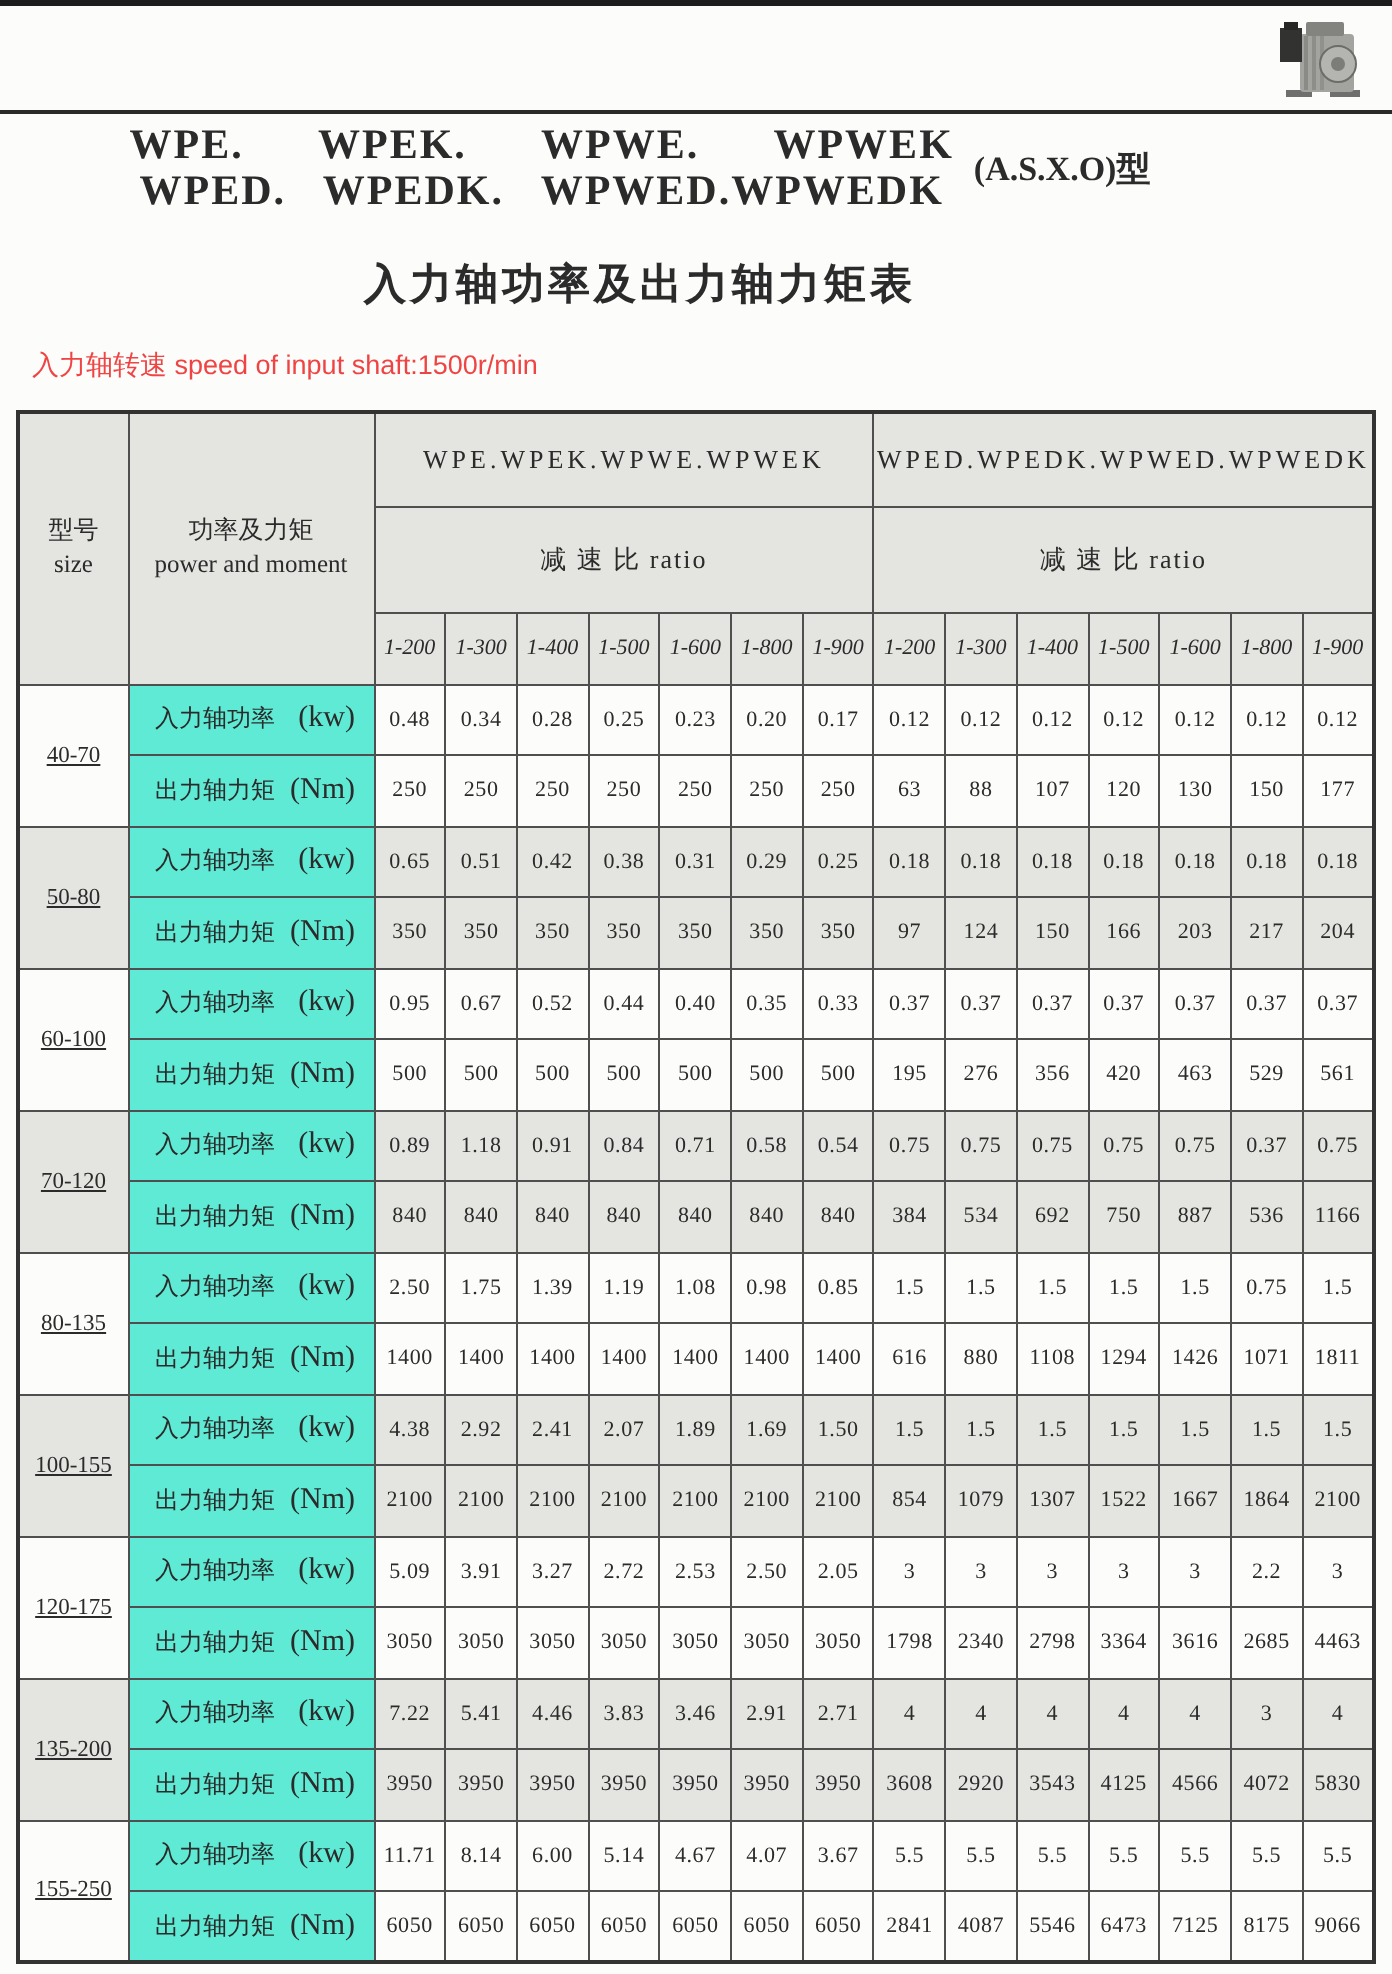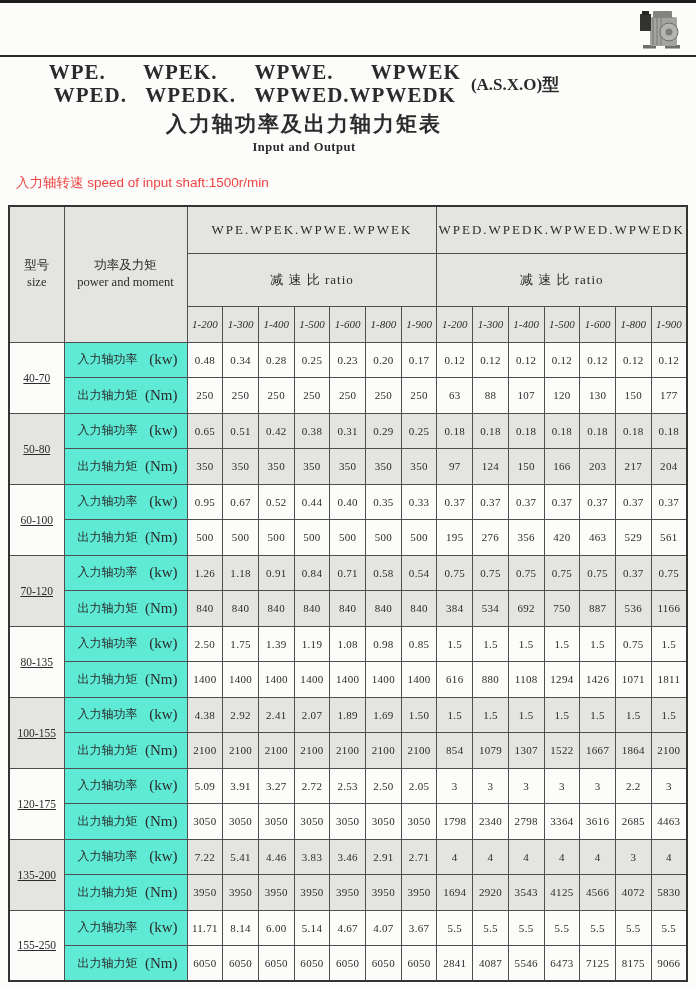--- a/index.html
+++ b/index.html
@@ -9,25 +9,25 @@
     width:696px;height:987px;
     background:#fcfcfa;
     font-family:"Liberation Serif","DejaVu Serif",serif;
     color:#2b2b2b;
     overflow:hidden;
   }
   .top-rule{position:absolute;left:0;top:0;width:696px;height:3px;background:#1c1c1c;}
   .header-rule{position:absolute;left:0;top:55px;width:696px;height:2px;background:#2a2a2a;}
   .gearbox{position:absolute;right:12px;top:5px;width:46px;height:46px;}
 
-  .hdr{position:absolute;top:61px;left:0;width:608px;text-align:center;}
+  .hdr{position:absolute;top:61px;left:16px;width:608px;text-align:center;}
   .title-flex{display:inline-flex;align-items:center;gap:10px;}
   .title-line{font-weight:bold;font-size:21px;line-height:23px;letter-spacing:1px;white-space:pre;}
   .title-suffix{font-weight:bold;font-size:17px;white-space:pre;}
-  .title-cn{font-weight:bold;font-size:21px;letter-spacing:2px;margin-top:3px;}
+  .title-cn{font-weight:bold;font-size:21px;letter-spacing:2px;margin-top:21px;}
   .title-en{font-weight:bold;font-size:12.5px;margin-top:2px;letter-spacing:0.5px;}
 
   .speed-note{
     position:absolute;left:16px;top:174px;
     font-family:"Liberation Sans","DejaVu Sans",sans-serif;
     font-size:13.5px;color:#ef4444;
   }
 
   table.main{
     position:absolute;left:8px;top:205px;width:680px;
@@ -87,21 +87,20 @@
 
   <div class="hdr">
     <div class="title-flex">
       <div>
         <div class="title-line">WPE.      WPEK.      WPWE.      WPWEK</div>
         <div class="title-line">WPED.   WPEDK.   WPWED.WPWEDK</div>
       </div>
       <div class="title-suffix">(A.S.X.O)型</div>
     </div>
     <div class="title-cn">入力轴功率及出力轴力矩表</div>
-    <div class="title-en">Input and Output</div>
   </div>
 
   <div class="speed-note">入力轴转速  speed of input shaft:1500r/min</div>
 
   <table class="main">
     <colgroup>
       <col style="width:55px">
       <col style="width:123px">
       <col span="14">
     </colgroup>
@@ -282,21 +281,21 @@
           <td class="num">561</td>
         </tr>
         <tr>
           <td rowspan="2" class="size-cell shade">70-120</td>
           <td class="label-cell">
             <div class="lc-in">
               <span>入力轴功率</span>
               <span class="unit">(kw)</span>
             </div>
           </td>
-          <td class="num shade">1.26</td>
+          <td class="num shade">0.89</td>
           <td class="num shade">1.18</td>
           <td class="num shade">0.91</td>
           <td class="num shade">0.84</td>
           <td class="num shade">0.71</td>
           <td class="num shade">0.58</td>
           <td class="num shade">0.54</td>
           <td class="num shade">0.75</td>
           <td class="num shade">0.75</td>
           <td class="num shade">0.75</td>
           <td class="num shade">0.75</td>
@@ -491,21 +490,21 @@
               <span class="unit">(Nm)</span>
             </div>
           </td>
           <td class="num shade">3950</td>
           <td class="num shade">3950</td>
           <td class="num shade">3950</td>
           <td class="num shade">3950</td>
           <td class="num shade">3950</td>
           <td class="num shade">3950</td>
           <td class="num shade">3950</td>
-          <td class="num shade">1694</td>
+          <td class="num shade">3608</td>
           <td class="num shade">2920</td>
           <td class="num shade">3543</td>
           <td class="num shade">4125</td>
           <td class="num shade">4566</td>
           <td class="num shade">4072</td>
           <td class="num shade">5830</td>
         </tr>
         <tr>
           <td rowspan="2" class="size-cell">155-250</td>
           <td class="label-cell">

